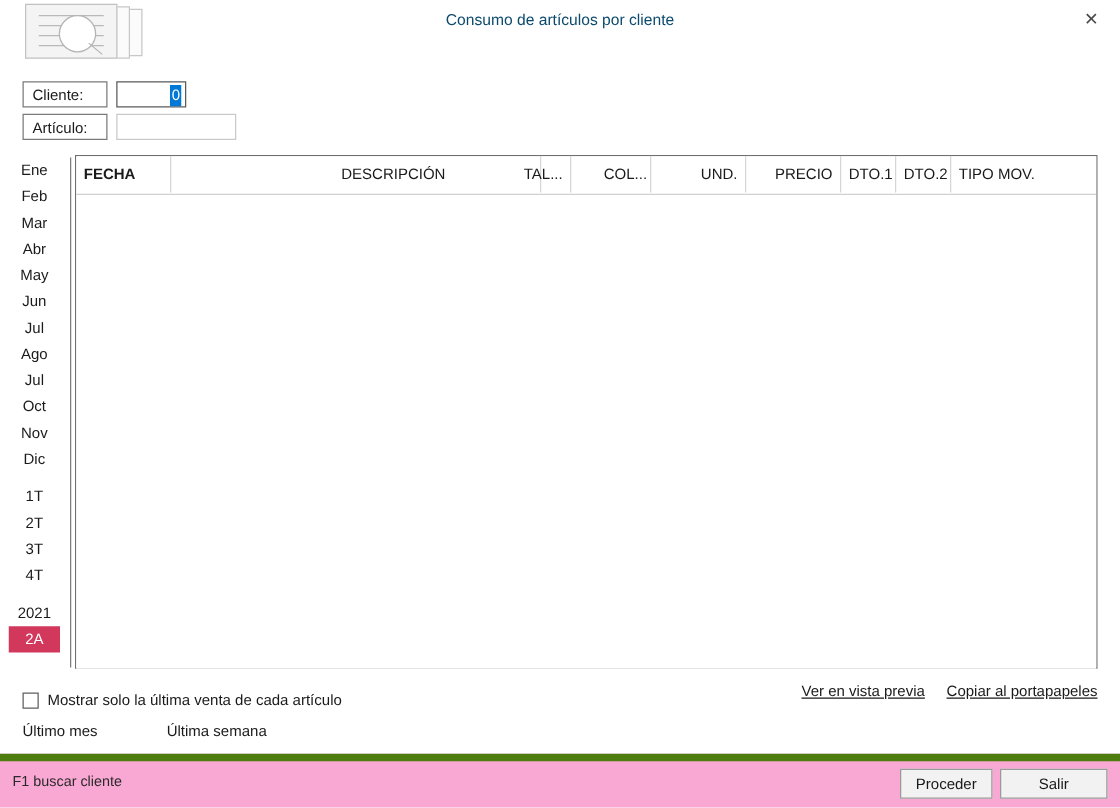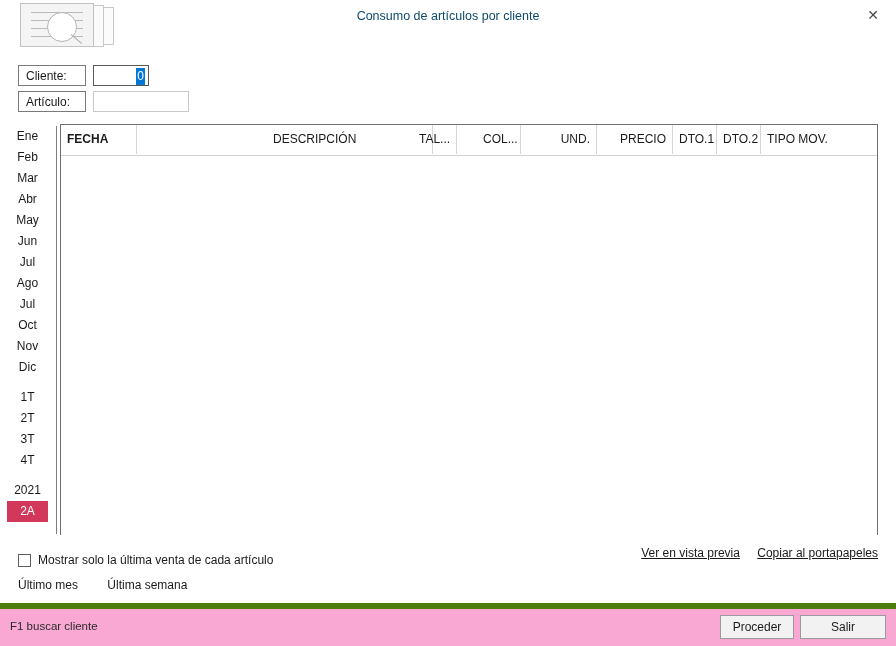--- a/index.html
+++ b/index.html
@@ -224,21 +224,21 @@
   .quick-row {
     position: absolute;
     left: 18px; top: 578px;
     font-size: 12px;
   }
   .qlink {
     display: inline-block;
     color: #1a1a1a;
     cursor: pointer;
   }
-  .qlink.second { margin-left: 26px; }
+  .qlink.second { margin-left: 52px; }
 
   
   .statusbar {
     position: absolute;
     left: 0; bottom: 0;
     width: 896px; height: 37px;
     background: #f9a8d4;
     border-top: 6px solid #4d7c0f;
   }
   .status-text {

